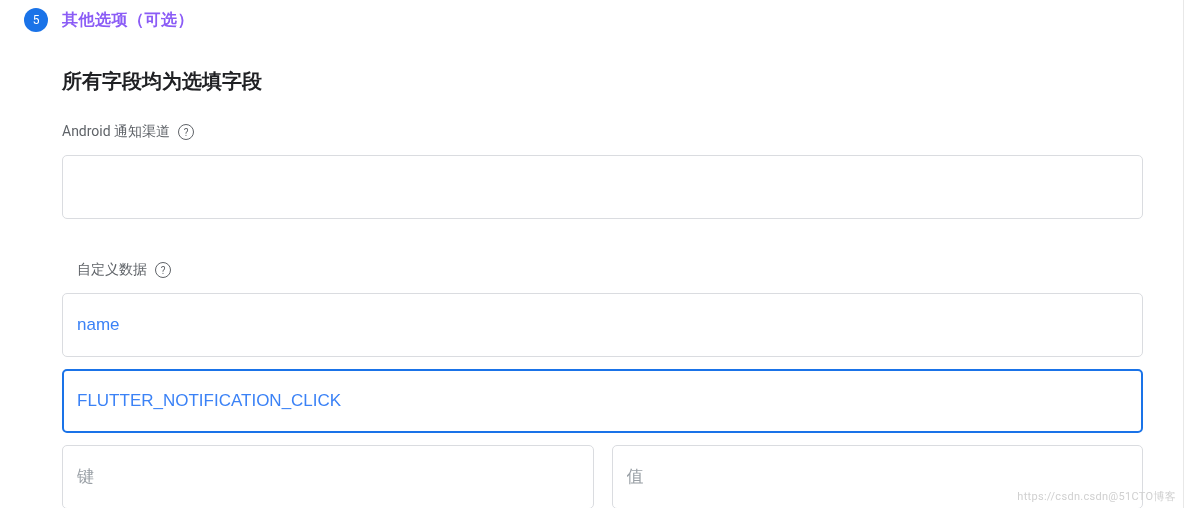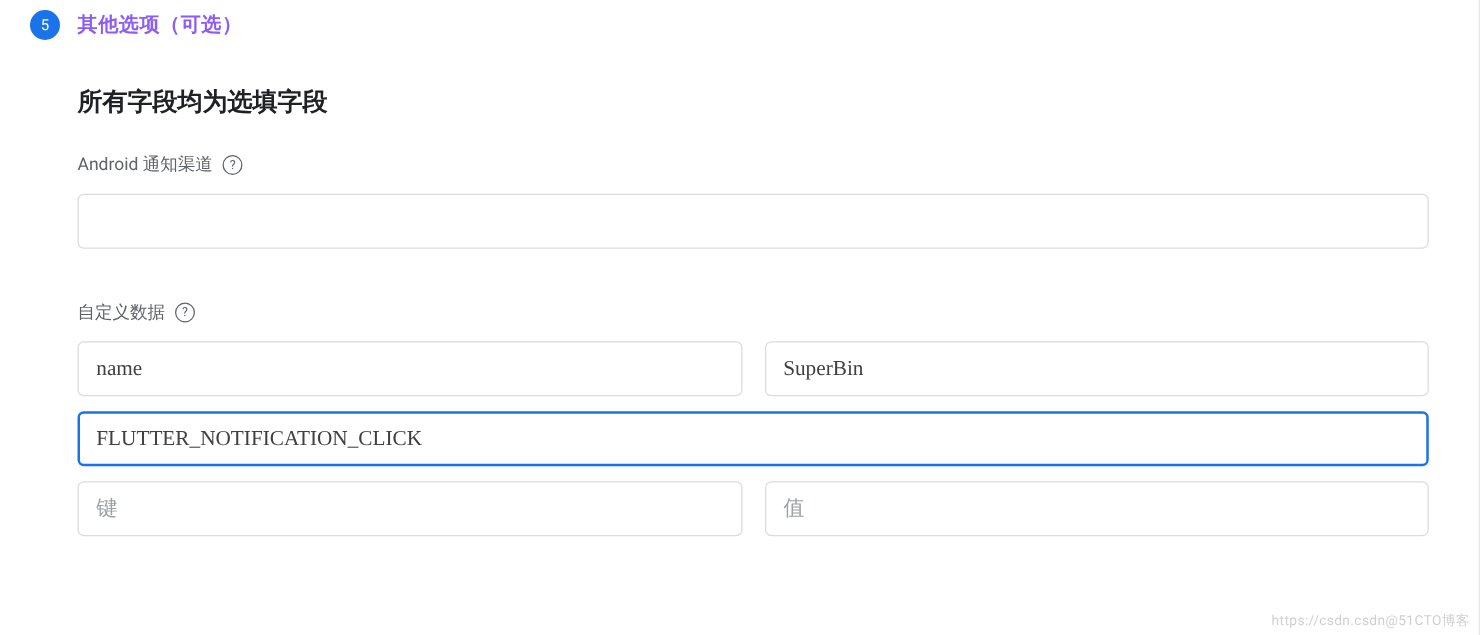--- a/index.html
+++ b/index.html
@@ -73,34 +73,35 @@
       border: 1.5px solid #5f6368;
       display: inline-flex;
       align-items: center;
       justify-content: center;
       font-size: 10px;
       color: #5f6368;
       cursor: pointer;
     }
     .text-input {
       width: 100%;
-      height: 44px;
+      height: 64px;
       border: 1px solid #dadce0;
       border-radius: 5px;
       padding: 0 14px;
       font-size: 17px;
-      color: #404040;
+      color: #3b82f6;
       outline: none;
-      font-family: Liberation Serif, serif;
+      font-family: Liberation Sans, sans-serif;
     }
     .text-input::placeholder {
       color: #9aa0a6;
     }
     .kv-section .field-label {
       margin-bottom: 14px;
+      margin-left: 15px;
     }
     .kv-row {
       display: flex;
       gap: 18px;
       margin-bottom: 12px;
     }
     .kv-row .text-input {
       flex: 1;
     }
     .text-input.focused {
@@ -137,21 +138,20 @@
     </div>
 
     <div class="field-group kv-section">
       <div class="field-label">
         <span>自定义数据</span>
         <span class="help-icon">?</span>
       </div>
 
       <div class="kv-row">
         <input type="text" class="text-input" value="name" style="">
-        <input type="text" class="text-input" value="SuperBin" style="">
       </div>
 
       <div class="kv-row">
         <input type="text" class="text-input focused" value="FLUTTER_NOTIFICATION_CLICK" style="">
       </div>
 
       <div class="kv-row">
         <input type="text" class="text-input" placeholder="键" style="">
         <input type="text" class="text-input" placeholder="值" style="">
       </div>

